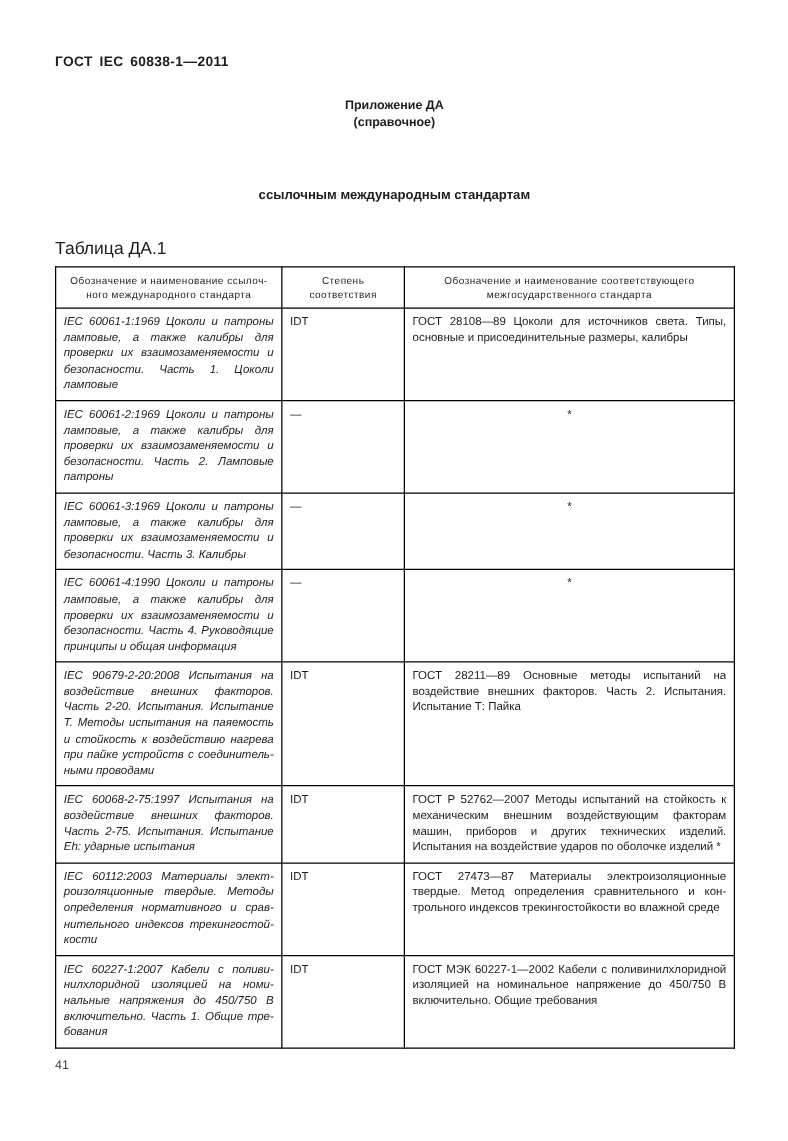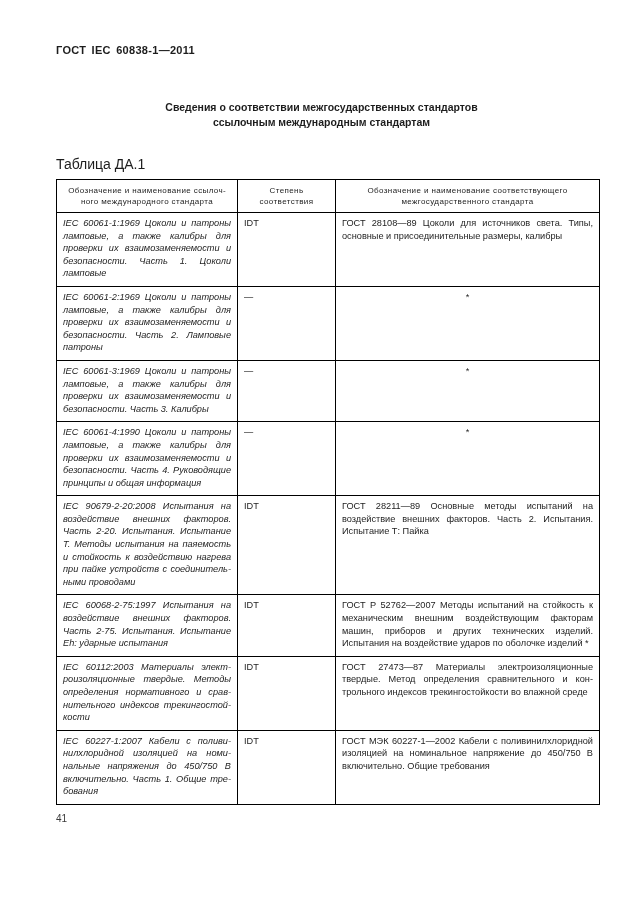--- a/index.html
+++ b/index.html
@@ -6,21 +6,21 @@
   html, body { margin: 0; padding: 0; }
   body {
     width: 630px;
     height: 913px;
     background: #ffffff;
     font-family: "Liberation Sans", sans-serif;
     color: #1d1d1d;
     position: relative;
     overflow: hidden;
   }
-  .page { padding: 44px 43px 0 44px; margin-left: 12px; }
+  .page { padding: 44px 43px 0 44px; }
 
   .doc-header {
     font-size: 11px;
     font-weight: bold;
     letter-spacing: 0.3px;
     word-spacing: 2px;
   }
   .appendix {
     margin-top: 22px;
     text-align: center;
@@ -79,23 +79,26 @@
     color: #3a3a3a;
   }
 </style>
 </head>
 <body>
 
 <div class="page">
 
   <div class="doc-header">ГОСТ IEC 60838-1—2011</div>
 
+  <div class="appendix">
+    <div>Приложение ДА</div>
+    <div>(справочное)</div>
+  </div>
 
   <div class="section-title">
-    <div>Сведения о соответствии межгосударственных стандартов</div>
     <div>ссылочным международным стандартам</div>
   </div>
 
   <div class="table-caption">Таблица ДА.1</div>
 
   <table class="std-table">
     <colgroup>
         <col class="c1">
         <col class="c2">
         <col class="c3">

